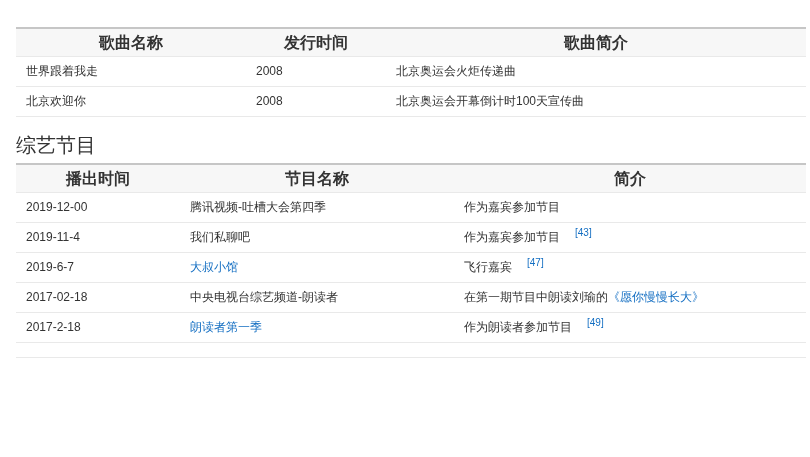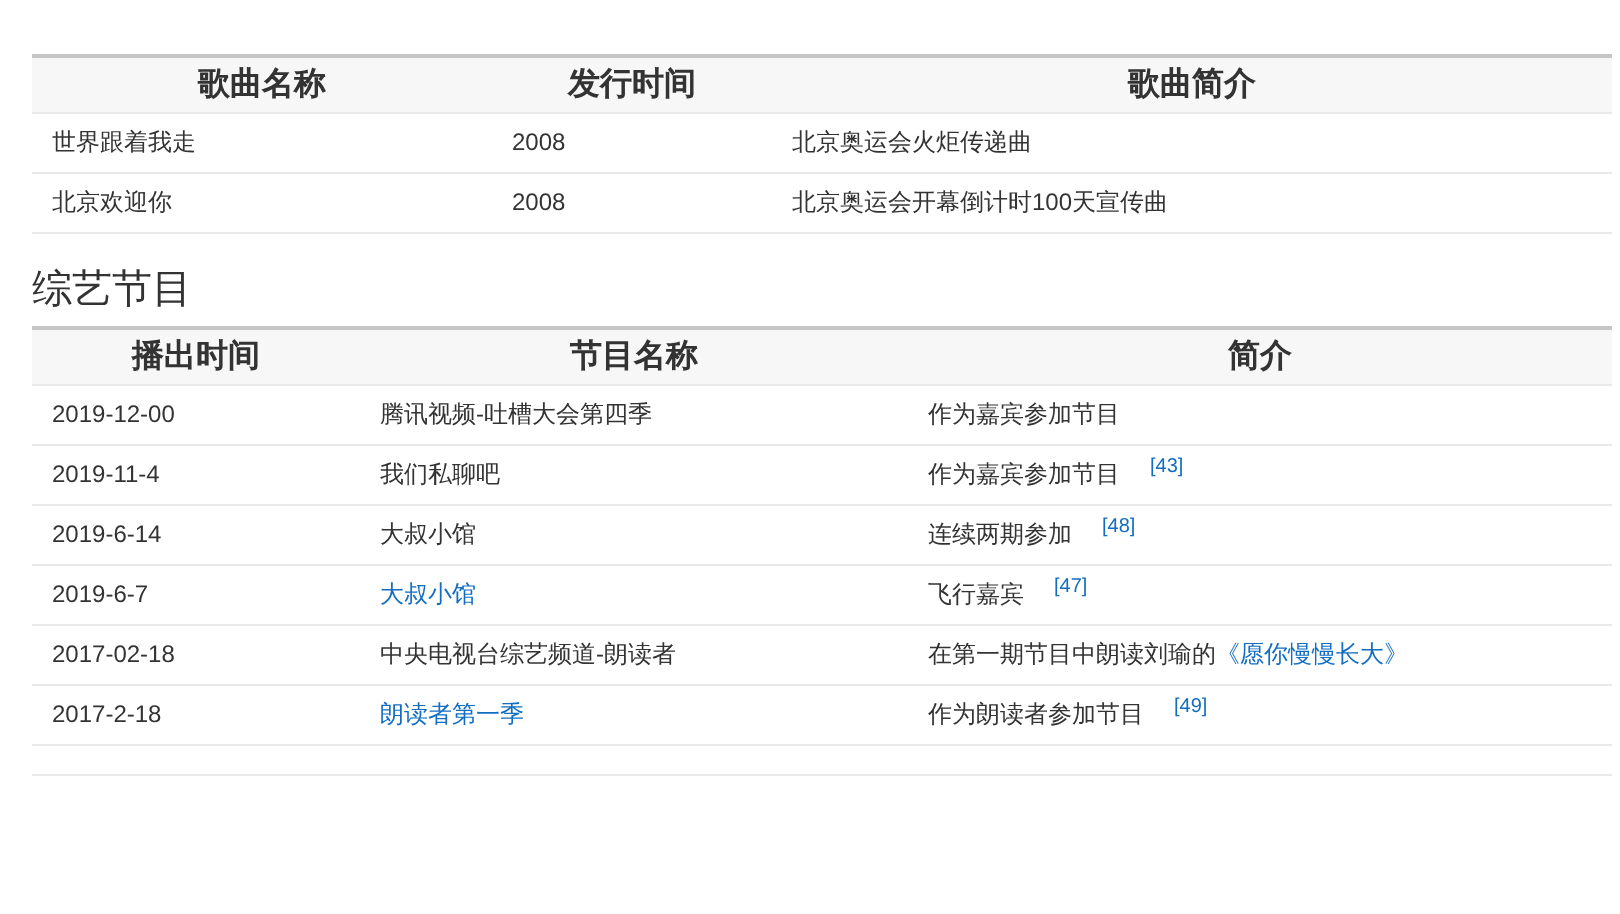--- a/index.html
+++ b/index.html
@@ -97,25 +97,20 @@
             <td><span>2019-12-00</span></td>
             <td><span>腾讯视频-吐槽大会第四季</span></td>
             <td><span>作为嘉宾参加节目</span></td>
           </tr>
           <tr>
             <td><span>2019-11-4</span></td>
             <td><span>我们私聊吧</span></td>
             <td><span>作为嘉宾参加节目</span><sup class="ref"><a>[43]</a></sup></td>
           </tr>
           <tr>
-            <td><span>2019-6-14</span></td>
-            <td><span>大叔小馆</span></td>
-            <td><span>连续两期参加</span><sup class="ref"><a>[48]</a></sup></td>
-          </tr>
-          <tr>
             <td><span>2019-6-7</span></td>
             <td><a class="link">大叔小馆</a></td>
             <td><span>飞行嘉宾</span><sup class="ref"><a>[47]</a></sup></td>
           </tr>
           <tr>
             <td><span>2017-02-18</span></td>
             <td><span>中央电视台综艺频道-朗读者</span></td>
             <td><span>在第一期节目中朗读刘瑜的</span><a class="link">《愿你慢慢长大》</a></td>
           </tr>
           <tr>

